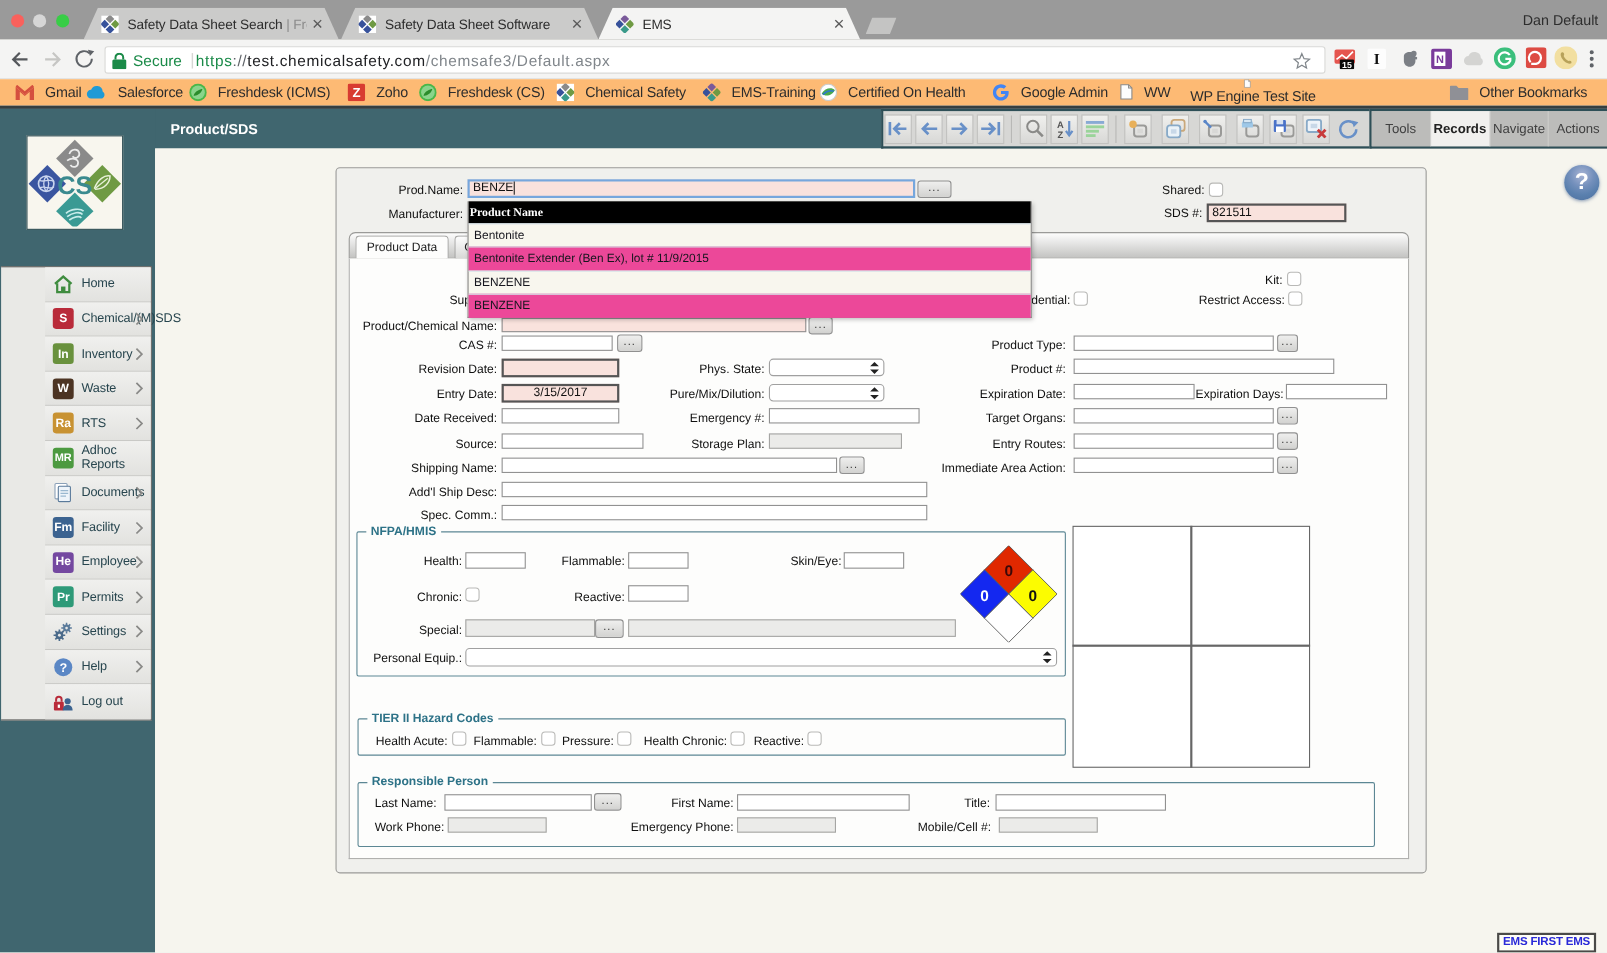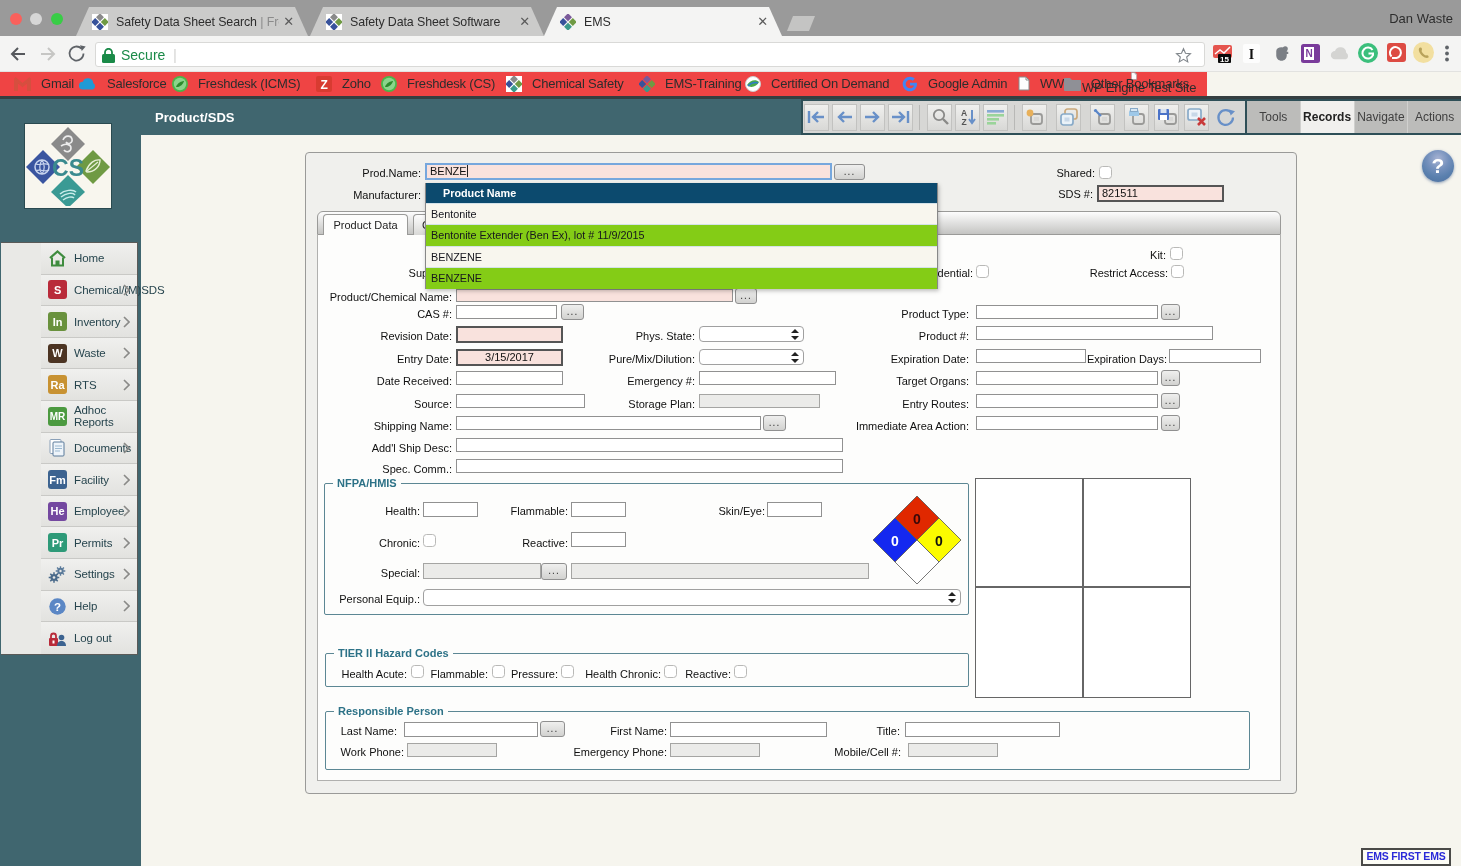--- a/index.html
+++ b/index.html
@@ -10,21 +10,21 @@
 #tabbar { position:absolute; left:0; top:0; width:1461px; height:36px; background:#9a9a9a; }
 .mbtn { position:absolute; top:13px; width:12px; height:12px; border-radius:50%; }
 .tab { position:absolute; top:7px; height:29px; font-size:12.4px; color:#2d2d2d; letter-spacing:-0.1px; }
 .tabshape { position:absolute; left:0; top:0; width:100%; height:100%; }
 .tabinner { position:absolute; left:16px; right:14px; top:0; height:100%; display:flex; align-items:center; }
 .tabtxt { white-space:nowrap; overflow:hidden; margin-left:8px; flex:1; }
 .tabx { color:#5a5a5a; font-size:13px; margin-left:4px; }
 .favic { width:16px; height:16px; flex:none; }
 #toolbar { position:absolute; left:0; top:36px; width:1461px; height:36px; background:#f4f4f3; border-bottom:1px solid #e2e2e0; }
 #urlbox { position:absolute; left:95px; top:42px; width:1110px; height:25px; background:#fff; border:1px solid #d9d9d7; border-radius:3px; font-size:14px; }
-#bookbar { position:absolute; left:0; top:72px; width:1207px; height:24px; background:#ef4444; font-size:13px; color:#2d2d2d; }
+#bookbar { position:absolute; left:0; top:72px; width:1461px; height:24px; background:#fdba74; font-size:13px; color:#2d2d2d; }
 .ext { position:absolute; }
 .bkm { position:absolute; top:0; display:inline-flex; align-items:center; height:23px; white-space:nowrap; letter-spacing:-0.2px; }
 .bkm svg, .bkm .bic { margin-right:5px; }
 
 
 #appheader { position:absolute; left:0; top:99px; width:1461px; height:36px; background:#40666f; }
 #sidebar { position:absolute; left:0; top:99px; width:141px; height:767px; background:#40666f; }
 #logo { position:absolute; left:24px; top:123px; width:88px; height:86px; background:#f8f6ee; border:1px solid #2a4a50; }
 #menu { position:absolute; left:1px; top:242px; width:137px; background:#e9e9e6; border:1px solid #5a5a58; border-left:none; }
 .mi { position:relative; height:31.62px; border-bottom:1px solid #c9c9c6; background:linear-gradient(#f0f0ee,#e2e2df); display:flex; align-items:center; padding-left:7px; font-size:11.5px; letter-spacing:-0.1px; color:#27454e;margin-left:40px; }
@@ -58,23 +58,23 @@
     linear-gradient(to bottom right, transparent 49%, transparent 50%) no-repeat;
 }
 .sel i { position:absolute; right:4px; top:2px; width:8px; height:11px; }
 .sel i::before { content:""; position:absolute; left:0; top:0; border-left:4px solid transparent; border-right:4px solid transparent; border-bottom:4.5px solid #222; }
 .sel i::after { content:""; position:absolute; left:0; bottom:0; border-left:4px solid transparent; border-right:4px solid transparent; border-top:4.5px solid #222; }
 .fs { position:absolute; border:1px solid #5c8794; border-radius:2px; }
 .leg { position:absolute; top:-7px; font-size:11px; font-weight:bold; color:#2d7287; background:#fdfdfc; padding:0 4px; white-space:nowrap; }
 
 
 #dd { position:absolute; left:425px; top:183px; width:513px; height:106px; border:1px solid #888; border-top:none; background:#f8f6ee; z-index:50; box-shadow:1px 2px 4px rgba(0,0,0,0.25); font-size:10.8px; }
-#ddhead { height:20px; background:#0c4a6e; color:#fff; font-weight:bold; line-height:20px; padding-left:17px; }
+#ddhead { height:20px; background:#000000; color:#fff; font-weight:bold; line-height:20px; padding-left:1px;font-family:Liberation Serif, serif; }
 .ddrow { height:21.4px; line-height:21px; padding-left:5px; color:#16161e; border-top:1px solid #d4e2e8; }
-.ddalt { background:#84cc16; }
+.ddalt { background:#ec4899; }
 </style>
 </head>
 <body>
 
 <div id="tabbar">
   <div class="mbtn" style="left:10px;background:#f9615c;"></div>
   <div class="mbtn" style="left:30px;background:#d6d6d6;"></div>
   <div class="mbtn" style="left:51px;background:#38cd46;"></div>
   <div class="tab" style="left:76px;width:232px;">
     <svg class="tabshape" viewBox="0 0 232 29" preserveAspectRatio="none">
@@ -125,41 +125,42 @@
             <rect x="0.6" y="0.6" width="5.6" height="5.6" transform="rotate(45)" fill="#3a9a8a"></rect>
           </g>
         </svg>
       <span class="tabtxt">EMS</span>
       <span class="tabx">✕</span>
     </div>
   </div>
   <svg style="position:absolute;left:787px;top:16px;" width="28" height="15" viewBox="0 0 28 15">
       <polygon points="6,0 28,0 22,15 0,15" fill="#c4c4c3"></polygon>
     </svg>
-  <div style="position:absolute;right:8px;top:11px;font-size:13px;color:#2d2d2d;">Dan Waste</div>
+  <div style="position:absolute;right:8px;top:11px;font-size:13px;color:#2d2d2d;">Dan Default</div>
 </div>
 <div id="toolbar">
   <svg style="position:absolute;left:9px;top:9px;" width="18" height="18" viewBox="0 0 18 18">
       <path d="M16 9 H3 M9 3 L3 9 L9 15" stroke="#55585c" stroke-width="2" fill="none"></path>
     </svg>
   <svg style="position:absolute;left:39px;top:9px;" width="18" height="18" viewBox="0 0 18 18">
       <path d="M2 9 H15 M9 3 L15 9 L9 15" stroke="#c6c6c4" stroke-width="2" fill="none"></path>
     </svg>
   <svg style="position:absolute;left:66px;top:7px;" width="21" height="21" viewBox="0 0 24 24">
       <path d="M17.6 6.3 A8 8 0 1 0 20 12" stroke="#5f6368" stroke-width="2" fill="none"></path>
       <polygon points="16,2.5 22.5,4 18,9" fill="#5f6368"></polygon>
     </svg>
 </div>
 <div id="urlbox">
   <svg style="position:absolute;left:6px;top:5px;" width="13" height="15" viewBox="0 0 13 15">
       <rect x="0" y="6" width="13" height="9" rx="1.5" fill="#1a8a48"></rect>
       <path d="M3 6 V4.3 A3.5 3.5 0 0 1 10 4.3 V6" stroke="#1a8a48" stroke-width="1.8" fill="none"></path>
     </svg>
   <span style="position:absolute;left:25px;top:4px;color:#1a8a48;font-size:14px;">Secure</span>
   <span style="position:absolute;left:77px;top:3px;color:#d6d6d4;font-size:15px;">|</span>
+  <span style="position:absolute;left:82px;top:4px;font-size:14px;letter-spacing:0.6px;"><span style="color:#1a8a48;">https</span><span style="color:#5f6368;">://</span><span style="color:#202124;">test.chemicalsafety.com</span><span style="color:#80868b;">/chemsafe3/Default.aspx</span></span>
   <svg style="position:absolute;right:12px;top:4px;" width="17" height="17" viewBox="0 0 24 24">
       <path d="M12 2.5 L14.8 8.9 L21.8 9.6 L16.5 14.2 L18 21 L12 17.4 L6 21 L7.5 14.2 L2.2 9.6 L9.2 8.9 Z" fill="none" stroke="#80868b" stroke-width="1.6"></path>
     </svg>
 </div>
 <div id="extbar">
   <div class="ext" style="left:1213px;top:44px;"><svg width="19" height="19" viewBox="0 0 19 19">
         <rect x="0" y="1" width="19" height="13" rx="2" fill="#e5554f"></rect>
         <path d="M2 10 L7 6 L11 9 L17 3" stroke="#fff" stroke-width="1.5" fill="none"></path>
         <rect x="5" y="10" width="13" height="9" rx="1" fill="#0a0a0a"></rect>
         <text x="11.5" y="17.5" font-size="8" fill="#fff" text-anchor="middle" font-weight="bold" font-family="Liberation Sans">15</text>
@@ -258,21 +259,21 @@
         </g>
       </svg>
       <span style="margin-left:5px;">EMS-Training</span>
     </div>
   <div class="bkm" style="left:745px;">
       <svg width="16" height="16" viewBox="0 0 16 16">
         <circle cx="8" cy="8" r="7.5" fill="#fff" stroke="#ccc"></circle>
         <path d="M2 9 C5 4 11 3 14 6 C12 10 6 13 2 9" fill="#49a94c"></path>
         <path d="M3 10 C6 7 10 6 13 7" stroke="#2f7ac9" stroke-width="1.4" fill="none"></path>
       </svg>
-      <span style="margin-left:5px;">Certified On Demand</span>
+      <span style="margin-left:5px;">Certified On Health</span>
     </div>
   <div class="bkm" style="left:902px;">
       <svg width="16" height="16" viewBox="0 0 48 48">
         <path d="M44.5 20H24v8.5h11.8C34.7 33.9 30.1 37 24 37c-7.2 0-13-5.8-13-13s5.8-13 13-13c3.1 0 5.9 1.1 8.1 2.9l6.4-6.4C34.6 4.1 29.6 2 24 2 11.8 2 2 11.8 2 24s9.8 22 22 22c11 0 21-8 21-22 0-1.3-.2-2.7-.5-4z" fill="#4285f4"></path>
         <path d="M2 24c0-7.4 3.6-13.9 9.2-17.9l6.9 5.4C15 13.8 13 18.6 13 24s2 10.2 5.1 12.5l-6.9 5.4C5.6 37.9 2 31.4 2 24z" fill="#34a853" opacity="0"></path>
       </svg>
       <span style="margin-left:5px;">Google Admin</span>
     </div>
   <div class="bkm" style="left:1018px;">
       <svg width="12" height="15" viewBox="0 0 12 15">

